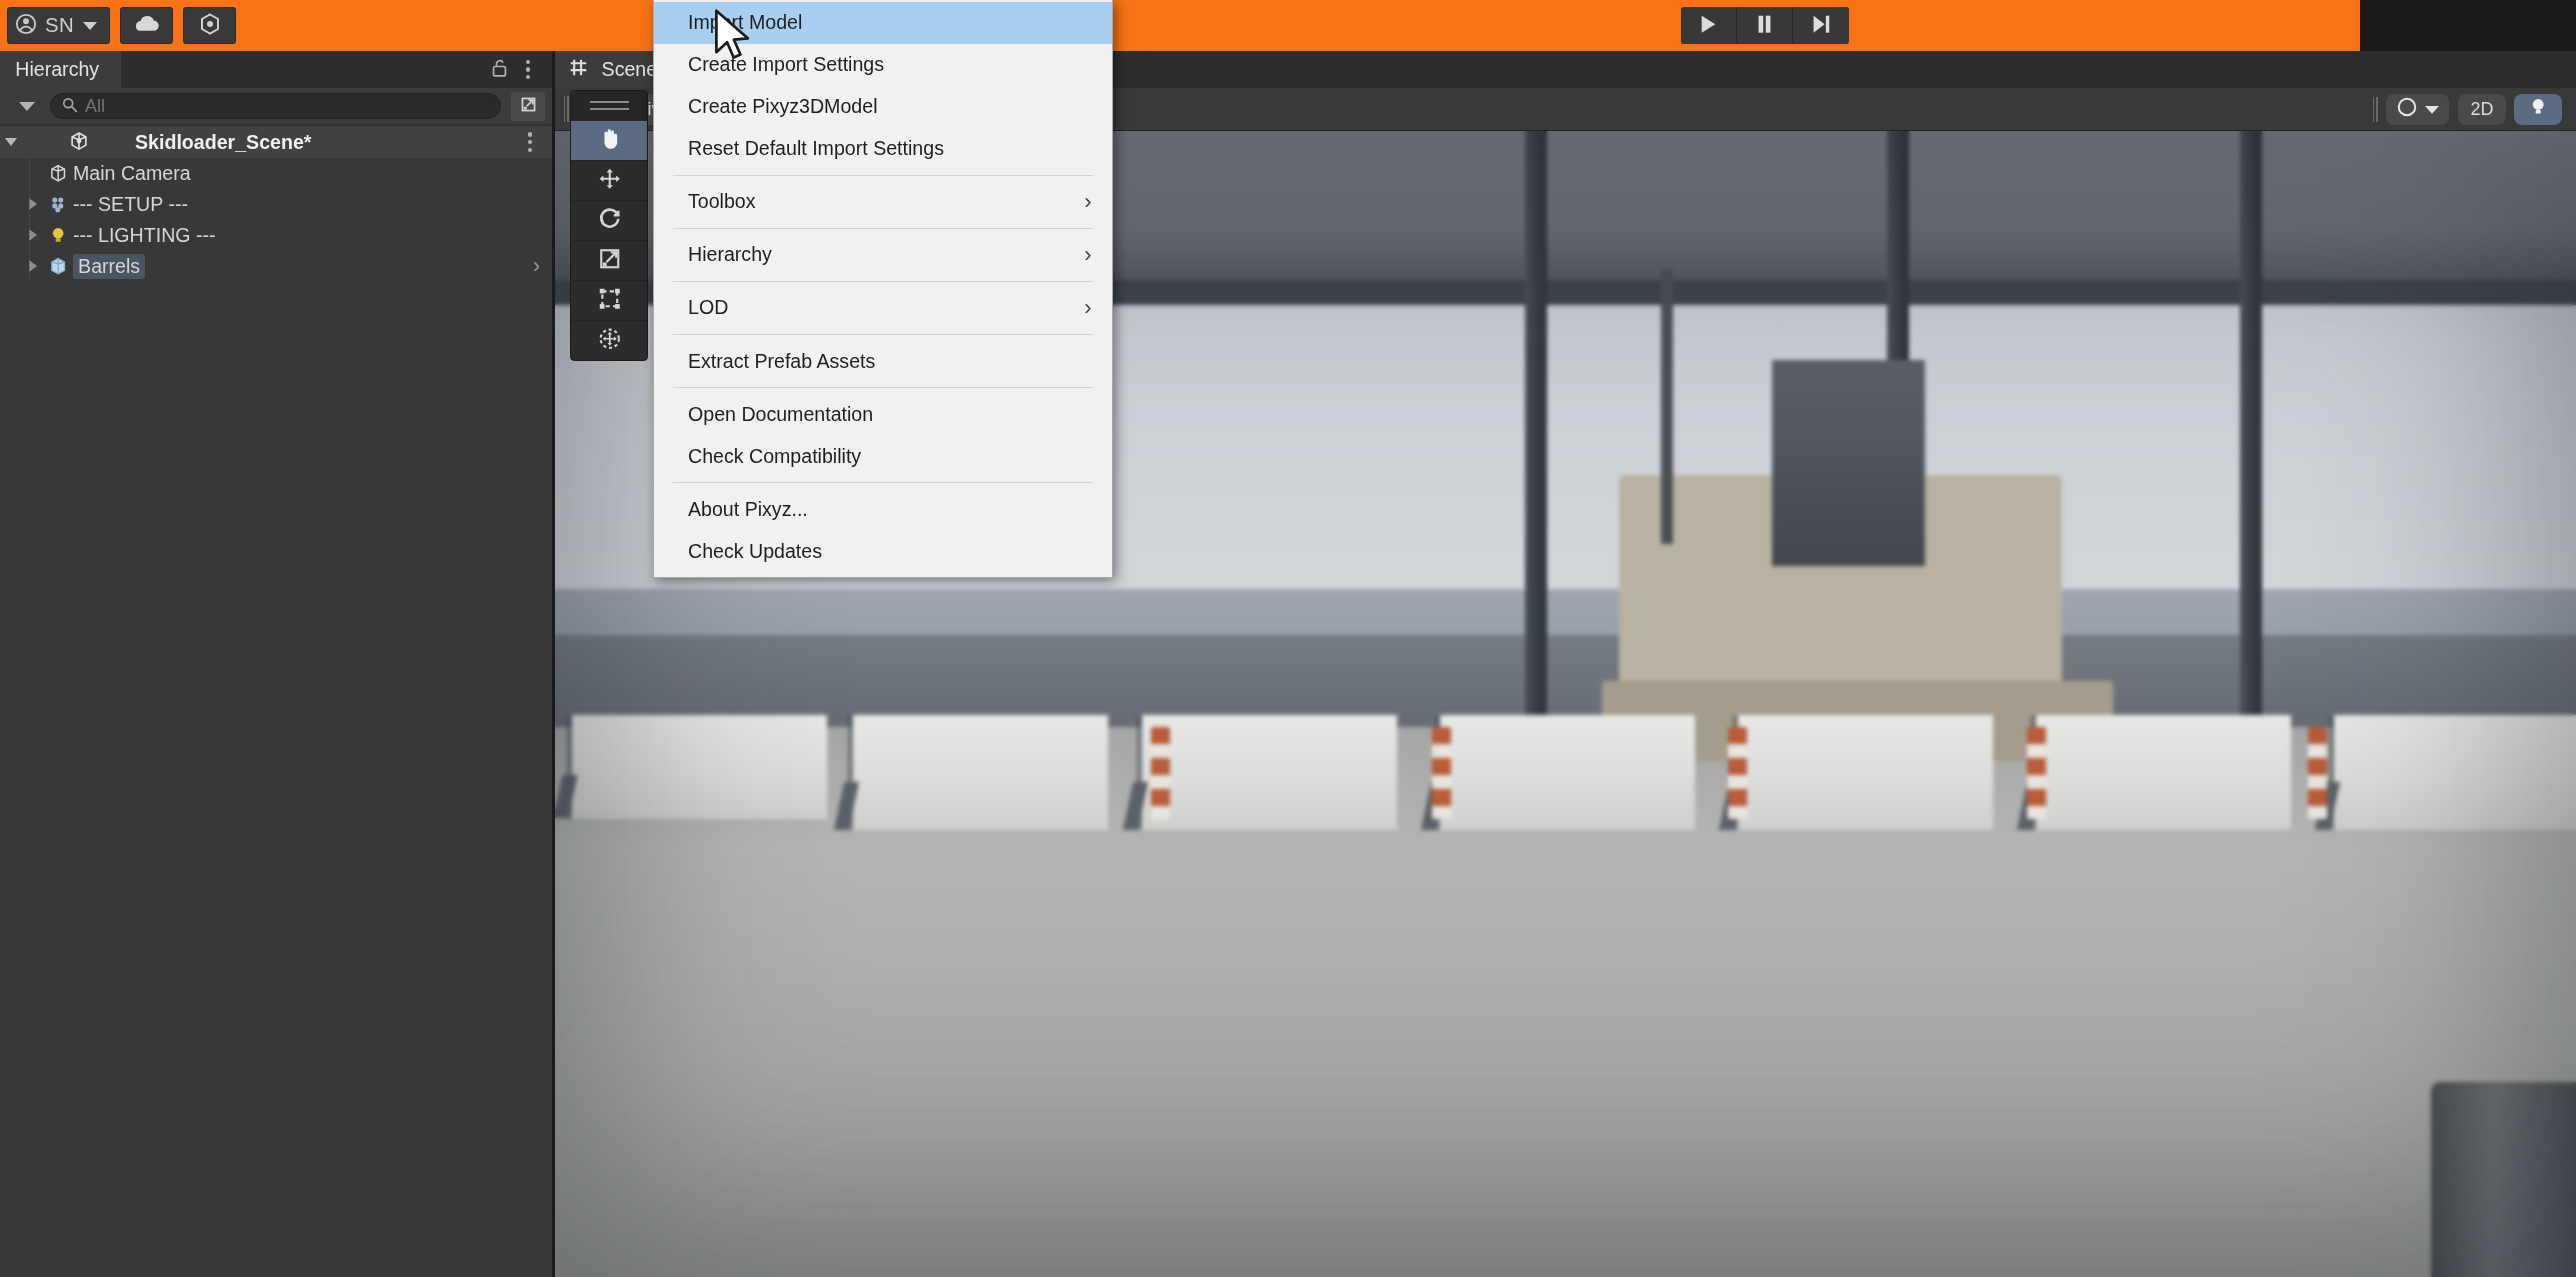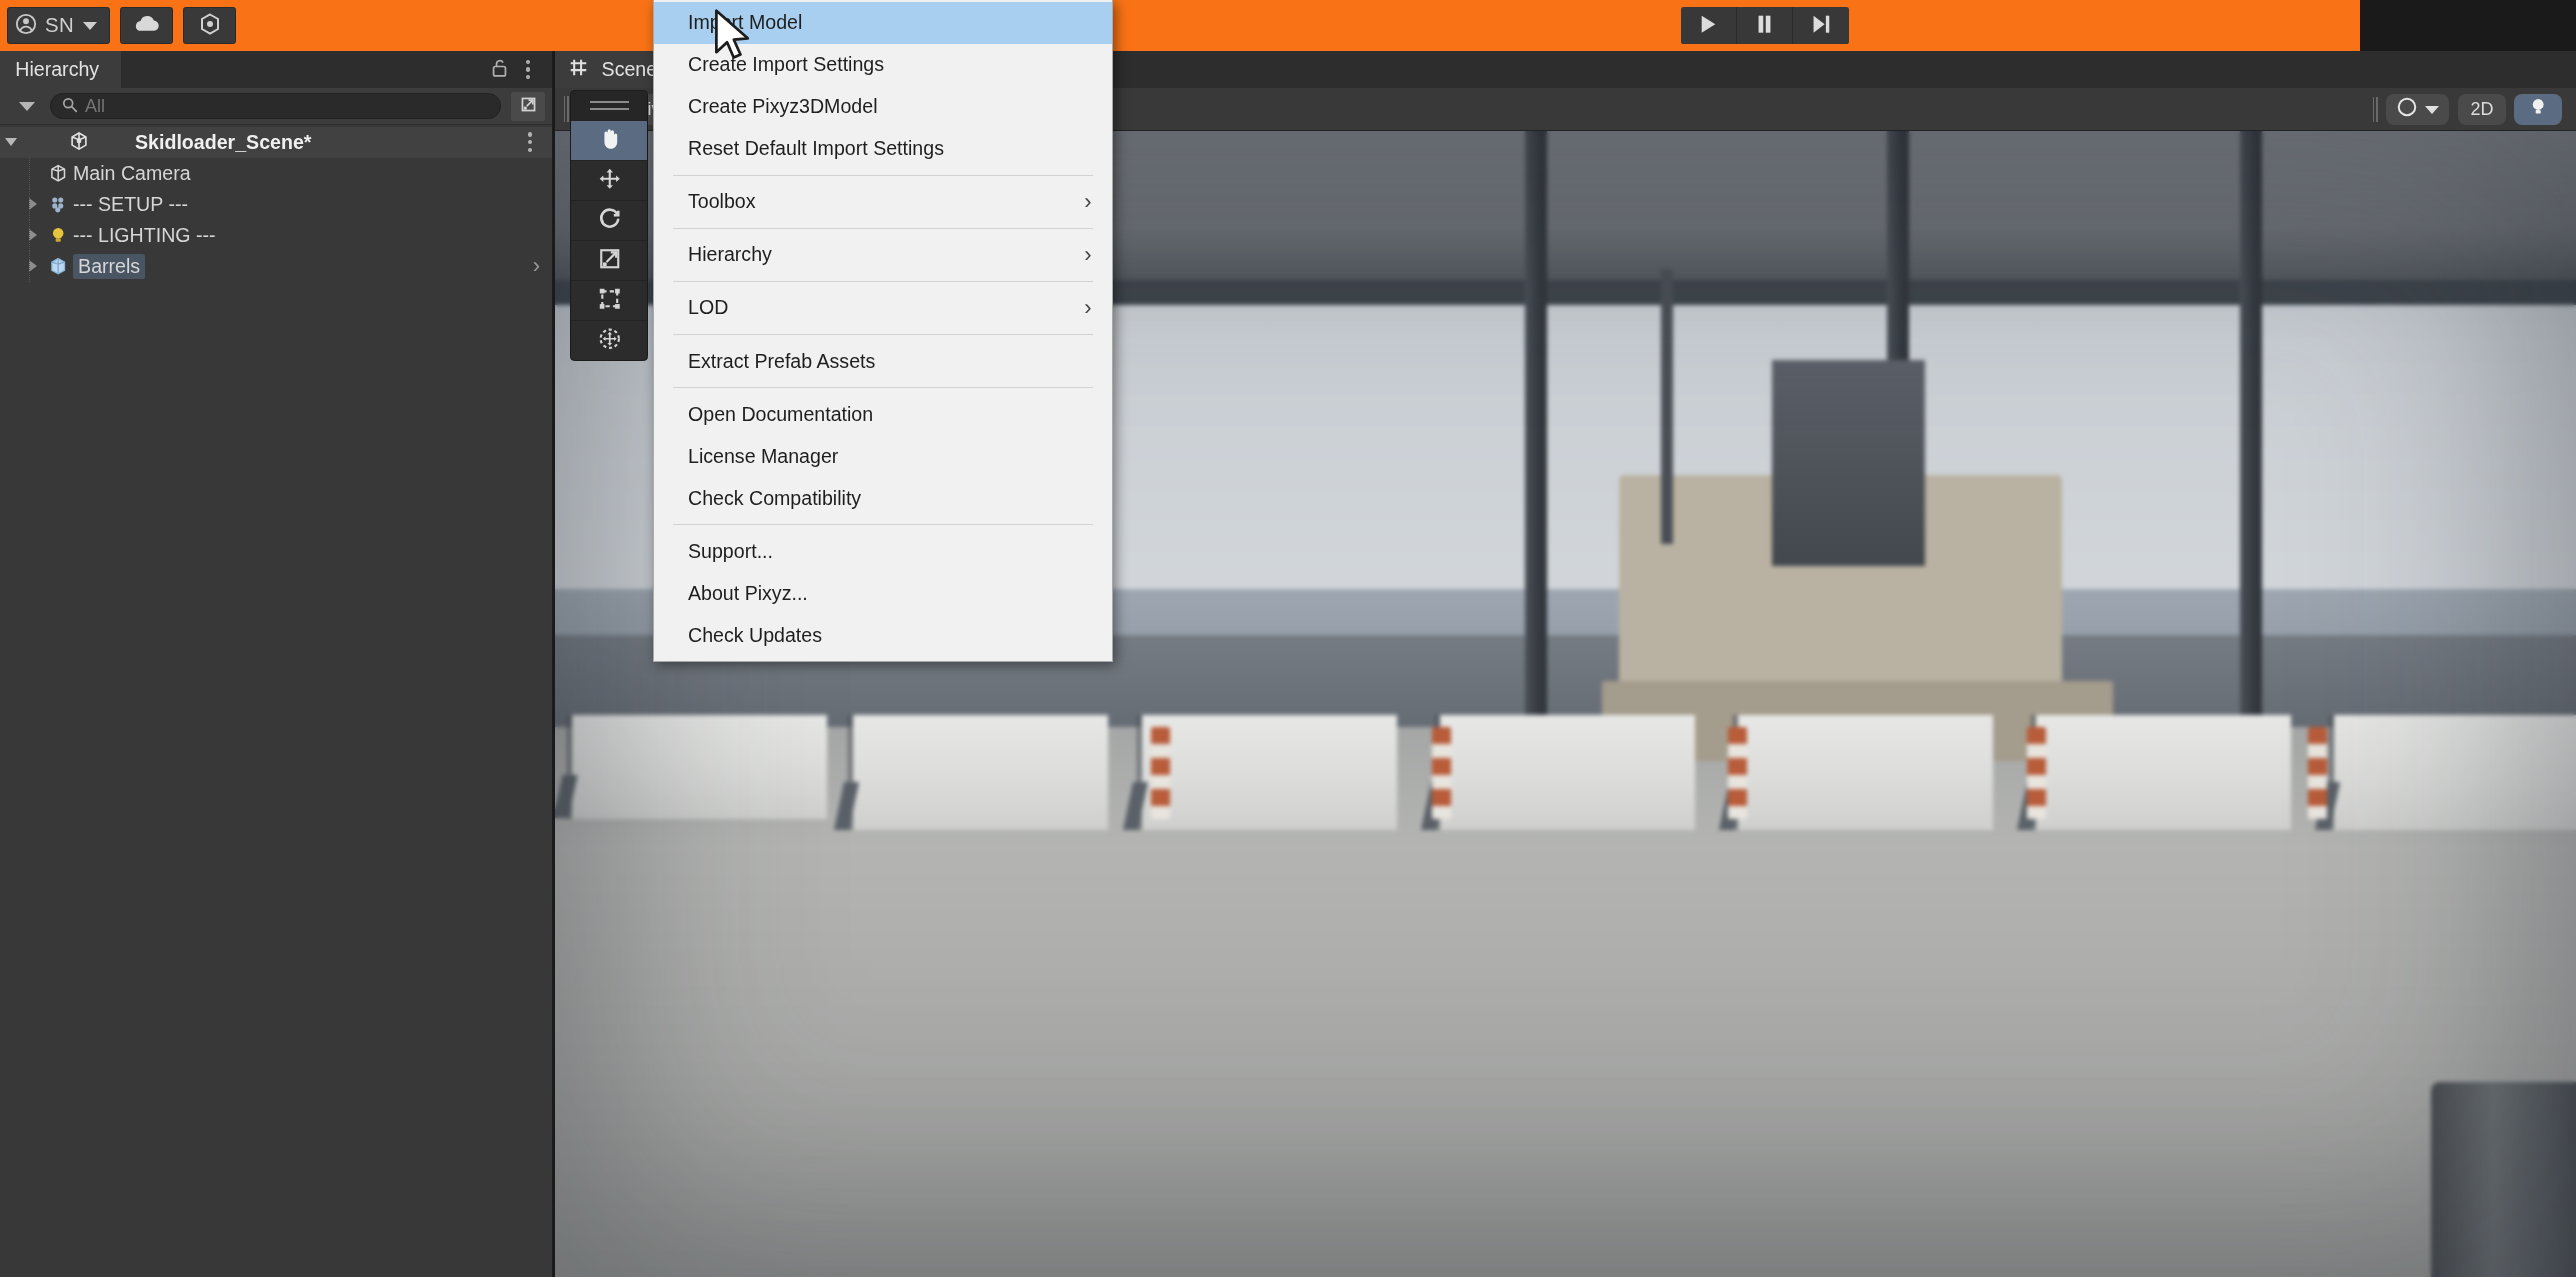--- a/index.html
+++ b/index.html
@@ -640,30 +640,24 @@
 
   <div class="mi">
     <span>Extract Prefab Assets</span>
   </div>
   <div class="msep"></div>
 
   <div class="mi">
     <span>Open Documentation</span>
   </div>
   <div class="mi">
-    <span>License Manager</span>
-  </div>
-  <div class="mi">
     <span>Check Compatibility</span>
   </div>
   <div class="msep"></div>
 
-  <div class="mi">
-    <span>Support...</span>
-  </div>
   <div class="mi">
     <span>About Pixyz...</span>
   </div>
   <div class="mi">
     <span>Check Updates</span>
   </div>
 </div>
 
 <div id="cursor">
   <svg width="39" height="56" viewBox="0 0 23 33">

